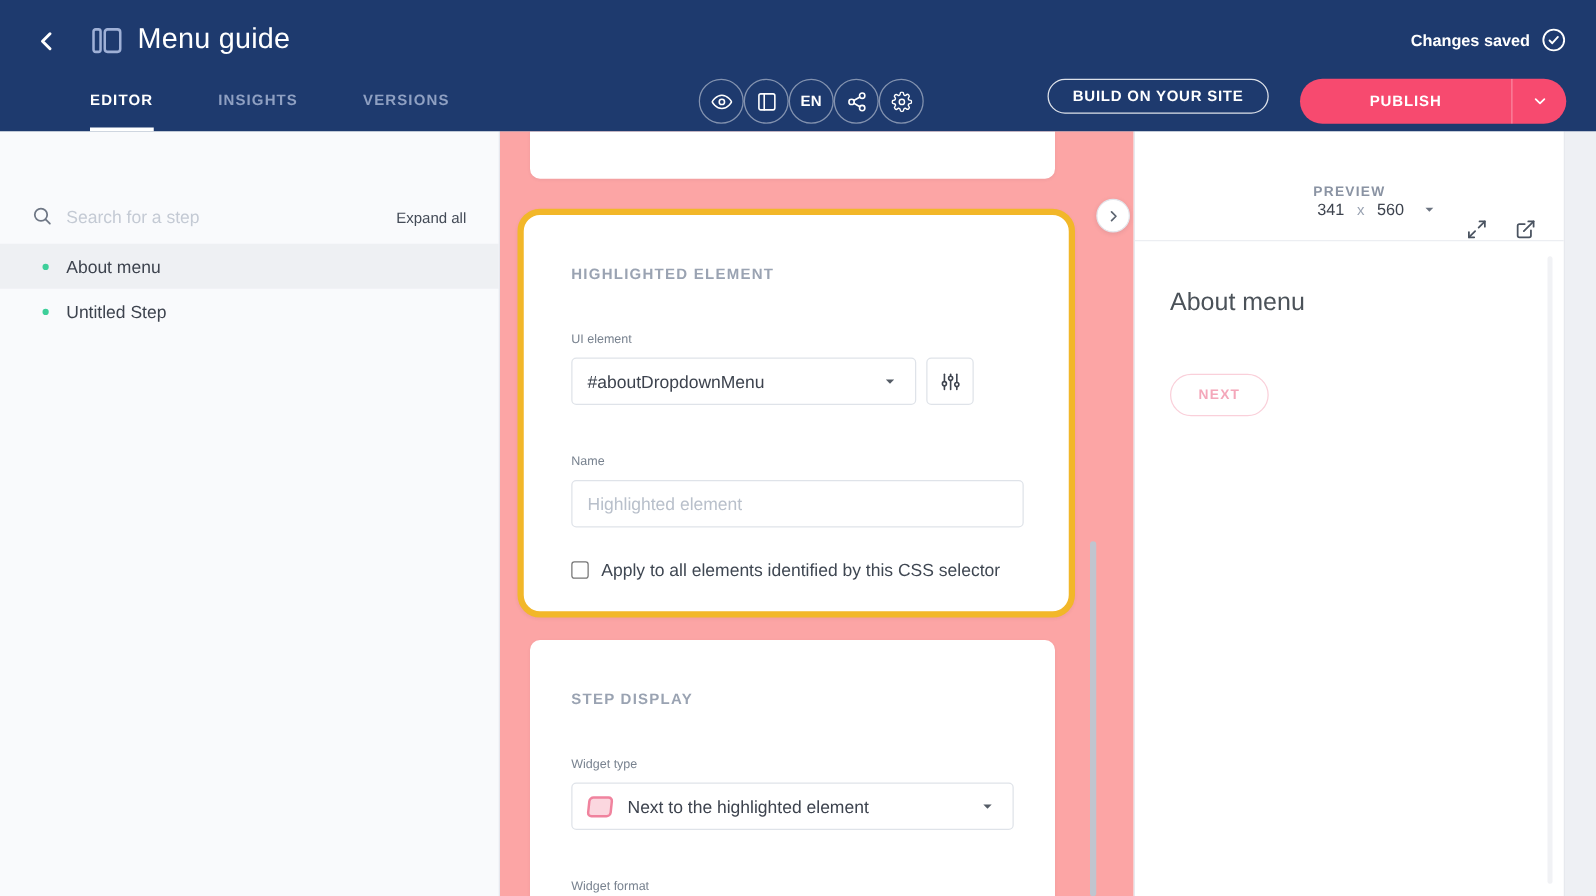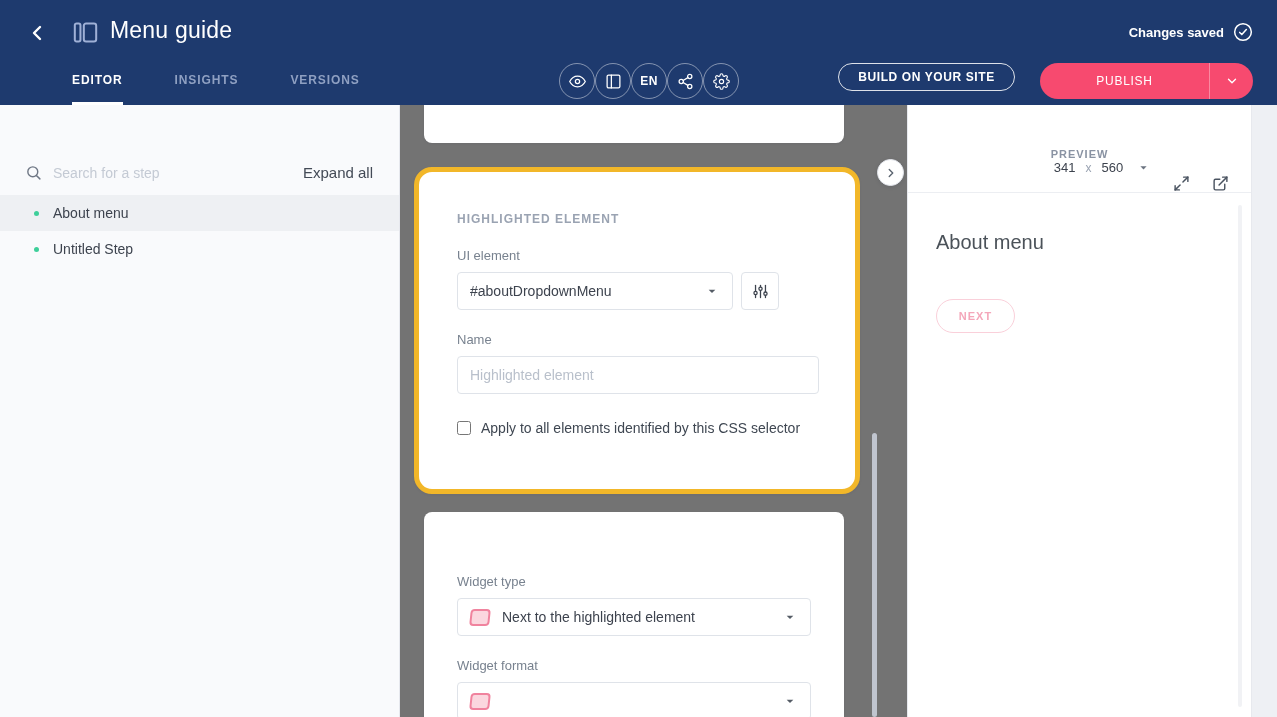--- a/index.html
+++ b/index.html
@@ -26,44 +26,44 @@
   .tabs { position:absolute; left:72px; top:58px; height:47px; display:flex; gap:52px; }
   .tab { display:flex; align-items:center; height:100%; font-size:12px; font-weight:700; letter-spacing:0.9px; color:#8fa0c2; border-bottom:3px solid transparent; cursor:pointer; }
   .tab.active { color:#fff; border-bottom-color:#fff; }
 
   .toolbar { position:absolute; left:559px; top:63px; display:flex; }
   .circle-btn { width:36px; height:36px; border-radius:50%; border:1px solid rgba(255,255,255,0.45); background:transparent; color:#fff; display:flex; align-items:center; justify-content:center; cursor:pointer; font-size:12px; font-weight:700; font-family:inherit; letter-spacing:0.3px; }
   .circle-btn svg { width:17px; height:17px; }
 
   .build-btn { position:absolute; left:838px; top:63px; width:177px; height:28px; border-radius:18px; border:1px solid rgba(255,255,255,0.85); background:transparent; color:#fff; font-size:12px; font-weight:700; letter-spacing:0.6px; cursor:pointer; font-family:inherit; }
   .publish-group { position:absolute; left:1040px; top:63px; width:213px; height:36px; border-radius:18px; background:#f74a6f; display:flex; overflow:hidden; }
-  .publish-main { flex:1; color:#fff; font-size:12px; font-weight:400; letter-spacing:0.7px; background:none; border:none; cursor:pointer; font-family:inherit; }
+  .publish-main { flex:1; color:#fff; font-size:12px; font-weight:700; letter-spacing:0.7px; background:none; border:none; cursor:pointer; font-family:inherit; }
   .publish-caret { width:44px; border:none; border-left:1px solid rgba(255,255,255,0.35); background:none; color:#fff; display:flex; align-items:center; justify-content:center; cursor:pointer; }
   .publish-caret svg { width:14px; height:14px; }
 
   
   .sidebar { position:absolute; top:105px; left:0; width:400px; bottom:0; background:#f9fafc; border-right:1px solid #e6e8ee; }
   .search-row { position:absolute; top:26px; left:0; right:0; height:50px; display:flex; align-items:flex-end; padding:0 26px 0 25px; gap:11px; }
   .search-row svg { width:17px; height:17px; color:#6f7785; flex:0 0 auto; }
   .search-input { flex:1; border:none; background:transparent; font-size:14px; color:#3d434e; outline:none; font-family:inherit; }
   .search-input::placeholder { color:#c4cad4; }
-  .expand-all { font-size:15px; color:#434a56; cursor:pointer; background:none; border:none; font-family:inherit; }
+  .expand-all { font-size:12px; color:#434a56; cursor:pointer; background:none; border:none; font-family:inherit; }
   .steps { position:absolute; top:90px; left:0; right:0; list-style:none; }
   .step-item { height:36px; display:flex; align-items:center; padding-left:34px; gap:14px; font-size:14px; color:#3d434e; cursor:pointer; }
   .step-item.selected { background:#eef0f3; }
   .bullet { width:5px; height:5px; border-radius:50%; background:#3ecf9a; flex:0 0 auto; }
 
   
-  .editor-pane { position:absolute; top:105px; left:400px; width:507px; bottom:0; background:#737373; overflow:hidden; }
+  .editor-pane { position:absolute; top:105px; left:400px; width:507px; bottom:0; background:#fca5a5; overflow:hidden; }
   .card { background:#fff; border-radius:8px; box-shadow:0 1px 3px rgba(30,40,60,0.06); }
   .card-top-partial { position:absolute; top:0; left:24px; width:420px; height:38px; border-radius:0 0 8px 8px; }
 
   .highlight-ring { position:absolute; top:62px; left:14px; width:446px; height:327px; border:5px solid #f2b729; border-radius:18px; background:#fff; box-shadow:0 1px 3px rgba(30,40,60,0.06); padding:40px 35px 0 38px; }
   .section-title { font-size:12px; font-weight:700; letter-spacing:1px; color:#9aa3b2; }
-  .field-label { font-size:13px; color:#78828f; margin-top:22px; margin-bottom:9px; }
+  .field-label { font-size:10px; color:#78828f; margin-top:40px; margin-bottom:9px; }
   .select-row { display:flex; gap:8px; }
   .select-box { height:38px; border:1px solid #dfe3e9; border-radius:4px; display:flex; align-items:center; padding:0 12px; font-size:14px; color:#3d434e; cursor:pointer; background:#fff; }
   .select-box .grow { flex:1; }
   .select-caret { color:#555c66; width:16px; height:16px; flex:0 0 auto; }
   .w-select { width:276px; }
   .icon-btn { width:38px; height:38px; border:1px solid #dfe3e9; border-radius:4px; background:#fff; color:#3d434e; display:flex; align-items:center; justify-content:center; cursor:pointer; flex:0 0 auto; }
   .icon-btn svg { width:17px; height:17px; }
   .text-input { width:362px; height:38px; border:1px solid #dfe3e9; border-radius:4px; padding:0 12px; font-size:14px; color:#3d434e; outline:none; font-family:inherit; }
   .text-input::placeholder { color:#b9c0cb; }
   .checkbox-row { margin-top:26px; display:flex; align-items:center; gap:10px; font-size:14px; color:#3f4752; padding-bottom:40px; }
@@ -219,20 +219,21 @@
       <div class="field-label">Name</div>
       <input class="text-input" placeholder="Highlighted element" style="">
 
       <div class="checkbox-row">
         <input type="checkbox" style="">
         <span>Apply to all elements identified by this CSS selector</span>
       </div>
     </section>
 
     <section class="card step-display-card">
+      <div class="section-title">STEP DISPLAY</div>
 
       <div class="field-label">Widget type</div>
       <div class="select-box full-select">
         <span class="widget-icon"></span>
         <span class="grow">Next to the highlighted element</span>
         <svg class="select-caret" viewBox="0 0 24 24" fill="currentColor">
             <path d="M7 10l5 5 5-5z"></path>
           </svg>
       </div>
 

